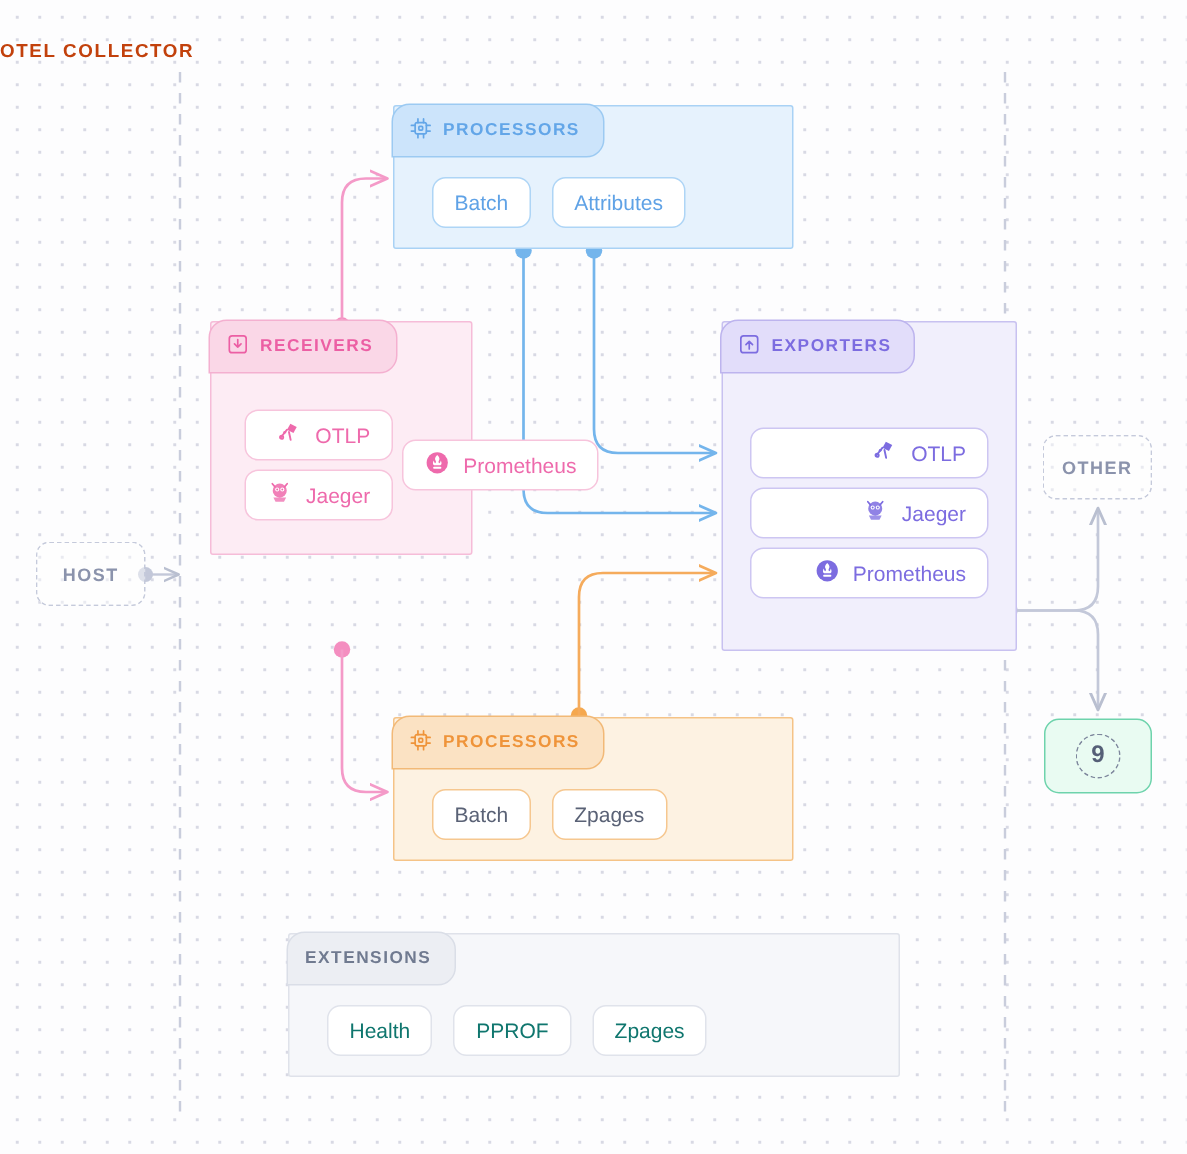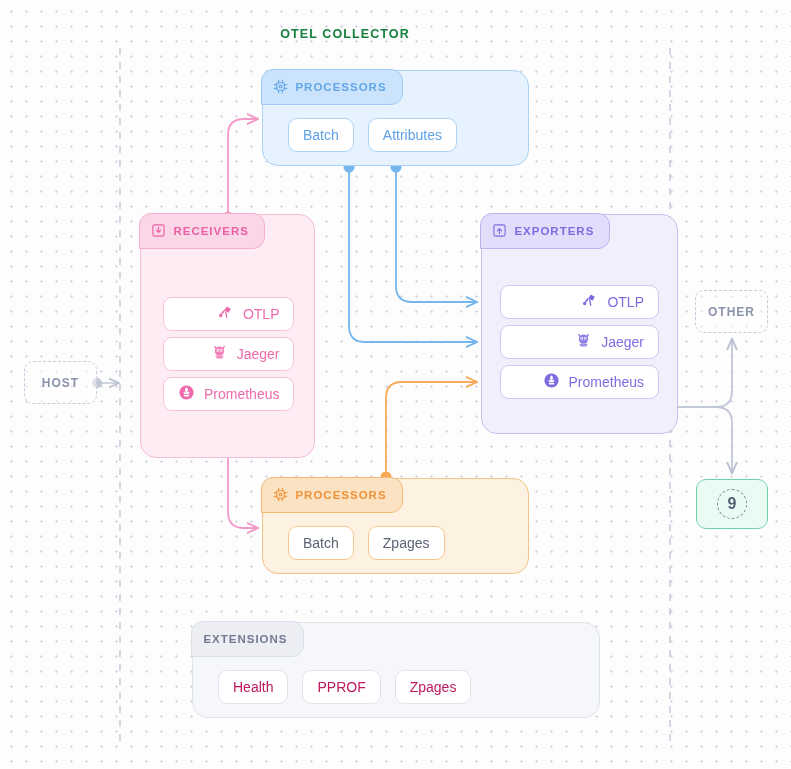--- a/index.html
+++ b/index.html
@@ -13,29 +13,28 @@
     background-position: 4px 4px;
     overflow: hidden;
     position: relative;
   }
   #canvas { position:absolute; inset:0; }
   .svg-layer { position:absolute; left:0; top:0; width:791px; height:769px; pointer-events:none; }
 
   
   #diagram-title {
     position:absolute; left:0; top:27px; width:690px;
-    text-align:center;
     font-size:12.5px; letter-spacing:1.1px; font-weight:700;
-    color:#15803d;
+    color:#c2410c;
   }
 
   
   .panel {
     position:absolute;
-    border-radius:16px;
+    border-radius:2px;
     border:1.6px solid;
   }
   .panel-head {
     position:absolute; left:-1.6px; top:-1.6px;
     display:flex; align-items:center; gap:7px;
     height:36px; padding:0 15px 0 11px;
     border:1.6px solid; border-radius:12px 12px 12px 0;
     font-size:11.5px; letter-spacing:1px; font-weight:700;
   }
   .panel-body {
@@ -47,21 +46,21 @@
     display:flex; align-items:center; gap:9px;
     background:#ffffff;
     border:1.4px solid;
     border-radius:9px;
     height:34px; padding:0 14px;
     font-size:14px;
     justify-content:flex-end;
   }
 
   
-  #panel-receivers { left:140px; top:214px; width:175px; height:244px;
+  #panel-receivers { left:140px; top:214px; width:175px; height:156px;
     background:#fdecf4; border-color:#f6bcd8; }
   #panel-receivers .panel-head { background:#fad7e7; border-color:#f4b0d0; color:#ec5fa4; }
   #panel-receivers .panel-body { top:46px; flex-direction:column; align-items:stretch; gap:6px; justify-content:center; padding:0 22px 10px; }
   #panel-receivers .chip { border-color:#f7c4dc; color:#ee6aac; }
 
   
   #panel-exporters { left:481px; top:214px; width:197px; height:220px;
     background:#f1effc; border-color:#c8c1f0; }
   #panel-exporters .panel-head { background:#e2ddfa; border-color:#bdb4ee; color:#7c6ce0; }
   #panel-exporters .panel-body { top:46px; flex-direction:column; align-items:stretch; gap:6px; justify-content:center; padding:0 18px 10px; }
@@ -79,21 +78,21 @@
     background:#fdf2e2; border-color:#f5c387; }
   #panel-proc-bot .panel-head { background:#fbe2c3; border-color:#f2b977; color:#ef943a; }
   #panel-proc-bot .panel-body { top:44px; gap:14px; justify-content:flex-start; padding:0 25px 10px; }
   #panel-proc-bot .chip { border-color:#f6c78f; color:#5a6276; }
 
   
   #panel-extensions { left:192px; top:622px; width:408px; height:96px;
     background:#f6f7fa; border-color:#dfe2ea; }
   #panel-extensions .panel-head { background:#eceef3; border-color:#dadee7; color:#707a90; border-radius:12px 12px 12px 0; }
   #panel-extensions .panel-body { top:44px; gap:14px; justify-content:flex-start; padding:0 25px 10px; }
-  #panel-extensions .chip { border-color:#e0e3eb; color:#be185d; }
+  #panel-extensions .chip { border-color:#e0e3eb; color:#0f766e; }
 
   
   .dashed-node {
     position:absolute;
     display:flex; align-items:center; justify-content:center;
     border:1.8px dashed #c5cadb;
     border-radius:9px;
     color:#8b93ac; font-size:12px; letter-spacing:1px; font-weight:700;
     background:rgba(255,255,255,0.45);
   }

